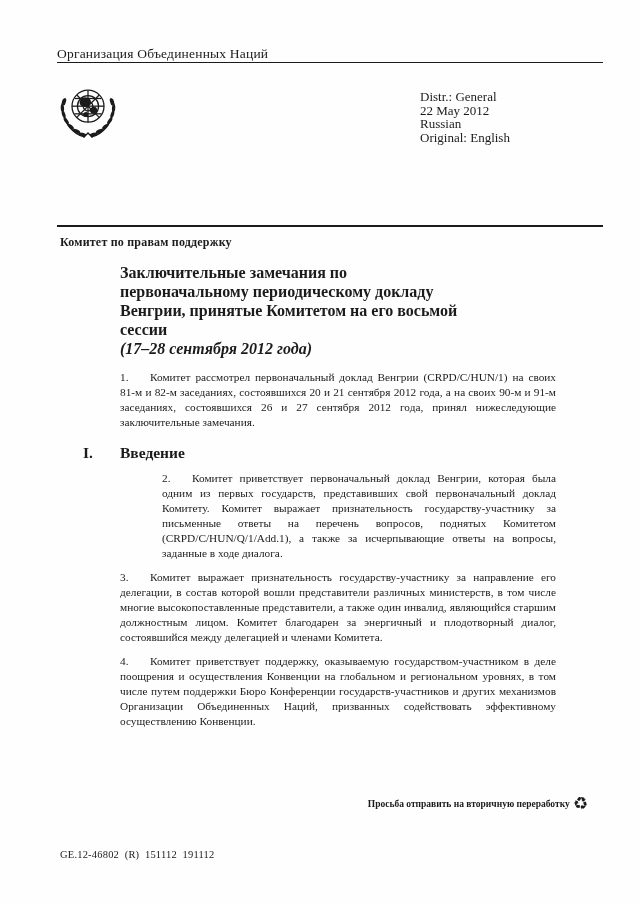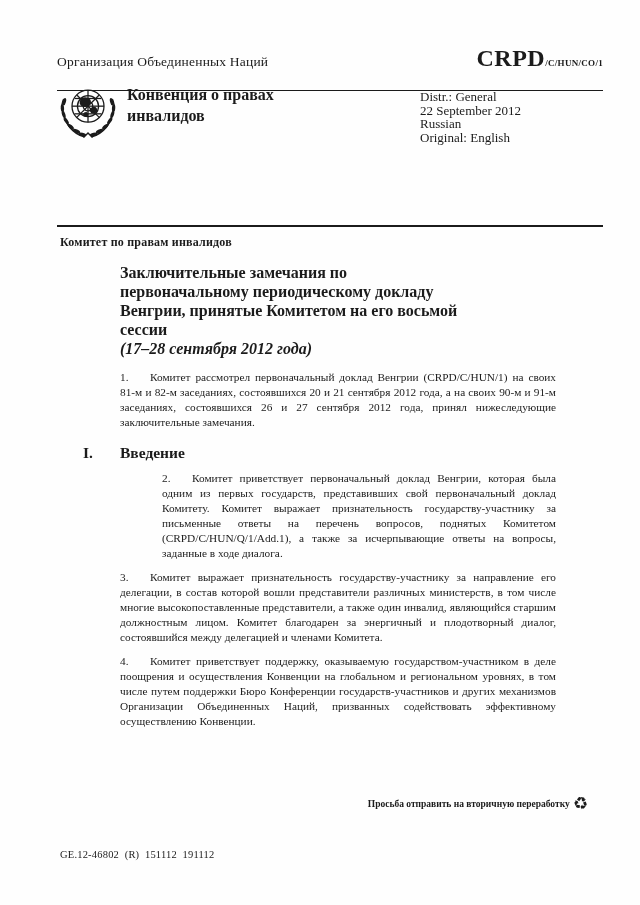--- a/index.html
+++ b/index.html
@@ -10,21 +10,21 @@
     background:#fefefe;
     color:#1b1b1b;
     font-family:"Liberation Serif","DejaVu Serif",serif;
     overflow:hidden;
   }
   
   .header-row{
     position:absolute;left:57px;top:46px;width:546px;
     display:flex;justify-content:space-between;align-items:flex-end;
     border-bottom:1.5px solid #1b1b1b;
-    padding-bottom:20px;
+    padding-bottom:0;
   }
   .org-name{font-size:13.5px;letter-spacing:.2px;}
   .doc-symbol{white-space:nowrap;line-height:1;}
   .doc-symbol .big{font-size:24px;font-weight:bold;letter-spacing:.5px;}
   .doc-symbol .small{font-size:9px;font-weight:bold;letter-spacing:.3px;}
   
   .emblem{position:absolute;left:56px;top:79px;width:64px;height:62px;}
   .conv-title{
     position:absolute;left:127px;top:84px;width:205px;
     font-size:16px;font-weight:bold;line-height:21px;
@@ -74,23 +74,20 @@
     font-size:17px;line-height:1;transform:rotate(8deg);
   }
 </style>
 </head>
 <body>
 
 <div class="page">
 
   <div class="header-row">
     <span class="org-name">Организация Объединенных Наций</span>
-    <span class="doc-symbol">
-      <span class="big">CRPD</span><span class="small">/C/HUN/CO/1</span>
-    </span>
   </div>
 
   <svg class="emblem" viewBox="0 0 100 92" aria-hidden="true">
     <g stroke="#1b1b1b" stroke-width="2" fill="none">
       <circle cx="50" cy="40" r="25"></circle>
       <circle cx="50" cy="40" r="16.5"></circle>
       <circle cx="50" cy="40" r="7.5"></circle>
       <line x1="50" y1="15" x2="50" y2="65"></line>
       <line x1="25" y1="40" x2="75" y2="40"></line>
       <line x1="32.5" y1="22.5" x2="67.5" y2="57.5"></line>
@@ -119,32 +116,31 @@
       <ellipse cx="13" cy="33" rx="2.6" ry="6" transform="rotate(14 13 33)"></ellipse>
       <ellipse cx="10" cy="43" rx="2.6" ry="6" transform="rotate(-4 10 43)"></ellipse>
       <ellipse cx="12" cy="53" rx="2.6" ry="6" transform="rotate(-18 12 53)"></ellipse>
       <ellipse cx="16" cy="63" rx="2.6" ry="6" transform="rotate(-34 16 63)"></ellipse>
       <ellipse cx="23" cy="72" rx="2.6" ry="6" transform="rotate(-50 23 72)"></ellipse>
       <ellipse cx="32" cy="79" rx="2.6" ry="6" transform="rotate(-66 32 79)"></ellipse>
       <ellipse cx="41" cy="84" rx="2.6" ry="6" transform="rotate(-80 41 84)"></ellipse>
     </g>
   </svg>
 
-  <div class="conv-title">Конвенция о правах инвалидов</div>
 
   <div class="distr">
     <div>Distr.: General</div>
-    <div>22 September 2012</div>
+    <div>22 May 2012</div>
     <div>Russian</div>
     <div>Original: English</div>
   </div>
 
   <div class="thick-rule"></div>
 
-  <div class="committee">Комитет по правам инвалидов</div>
+  <div class="committee">Комитет по правам поддержку</div>
 
   <div class="content">
 
     <div class="doc-title">
       <span>Заключительные замечания по первоначальному периодическому докладу Венгрии, принятые Комитетом на его восьмой сессии</span>
       <span class="dates">(17–28 сентября 2012 года)</span>
     </div>
 
     <p class="para"><span class="pnum">1.</span><span>Комитет рассмотрел первоначальный доклад Венгрии (CRPD/C/HUN/1) на своих 81-м и 82-м заседаниях, состоявшихся 20 и 21 сентября 2012 года, а на своих 90-м и 91-м заседаниях, состоявшихся 26 и 27 сентября 2012 года, принял нижеследующие заключительные замечания.</span></p>
 

